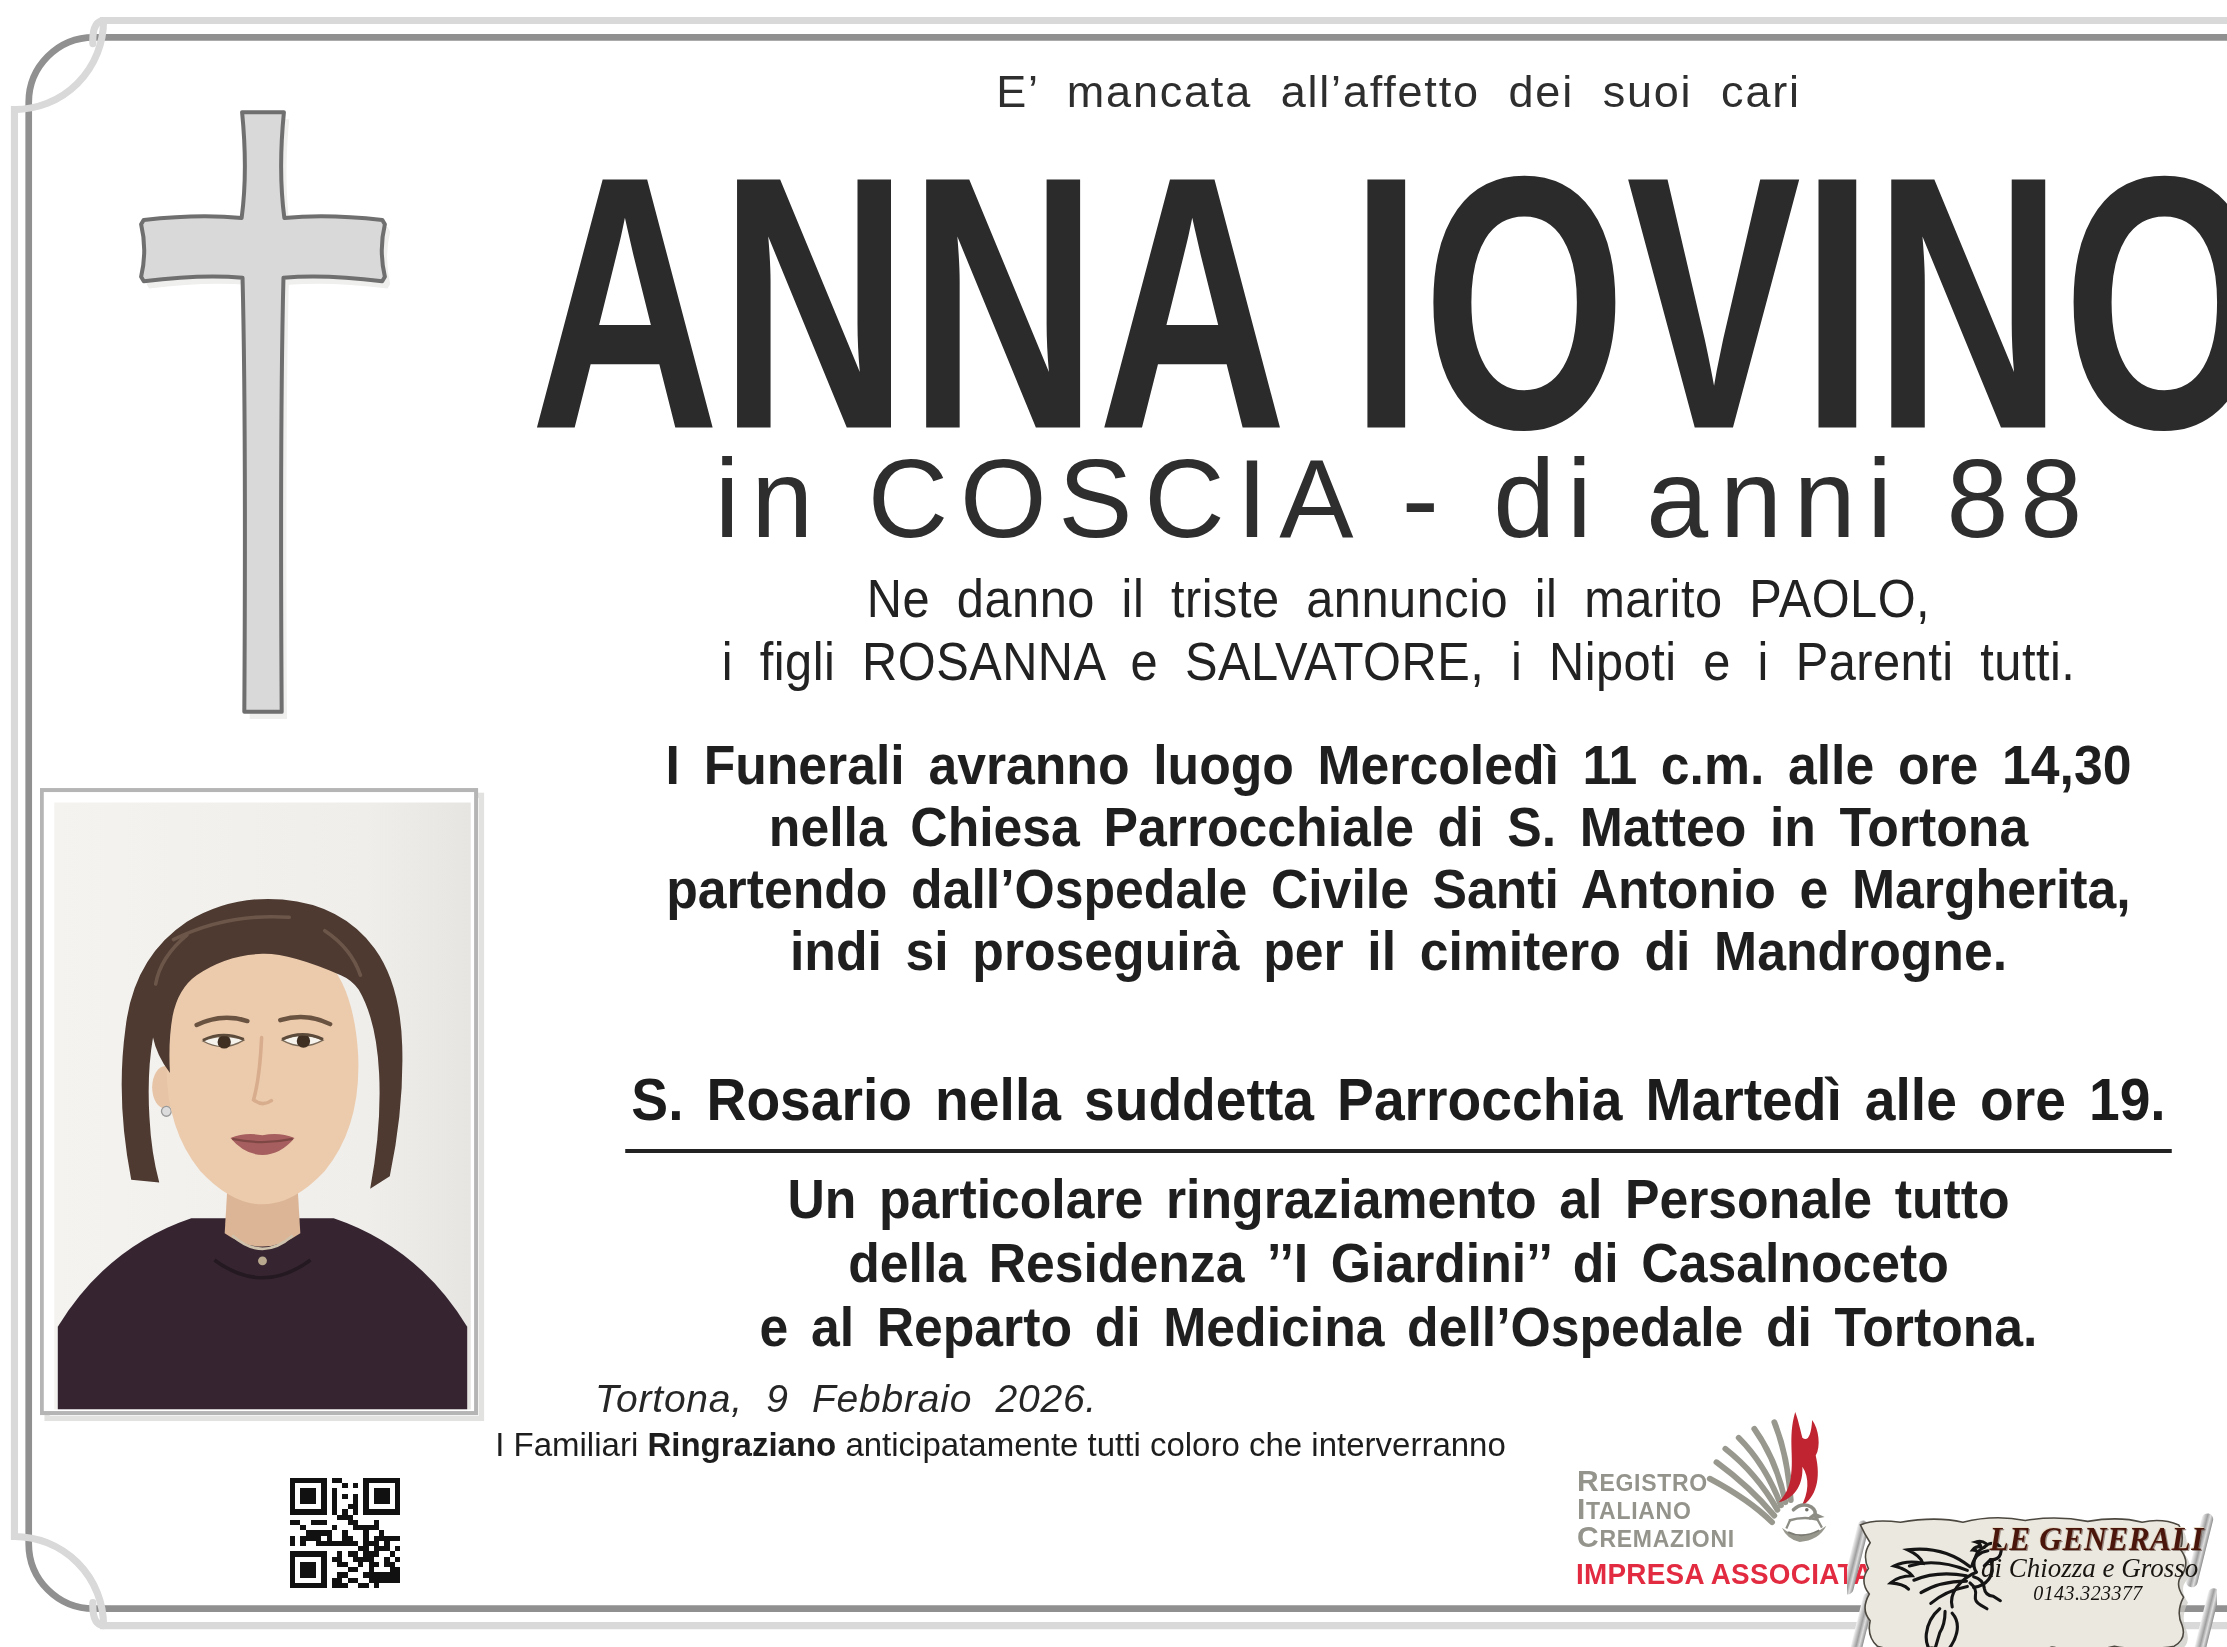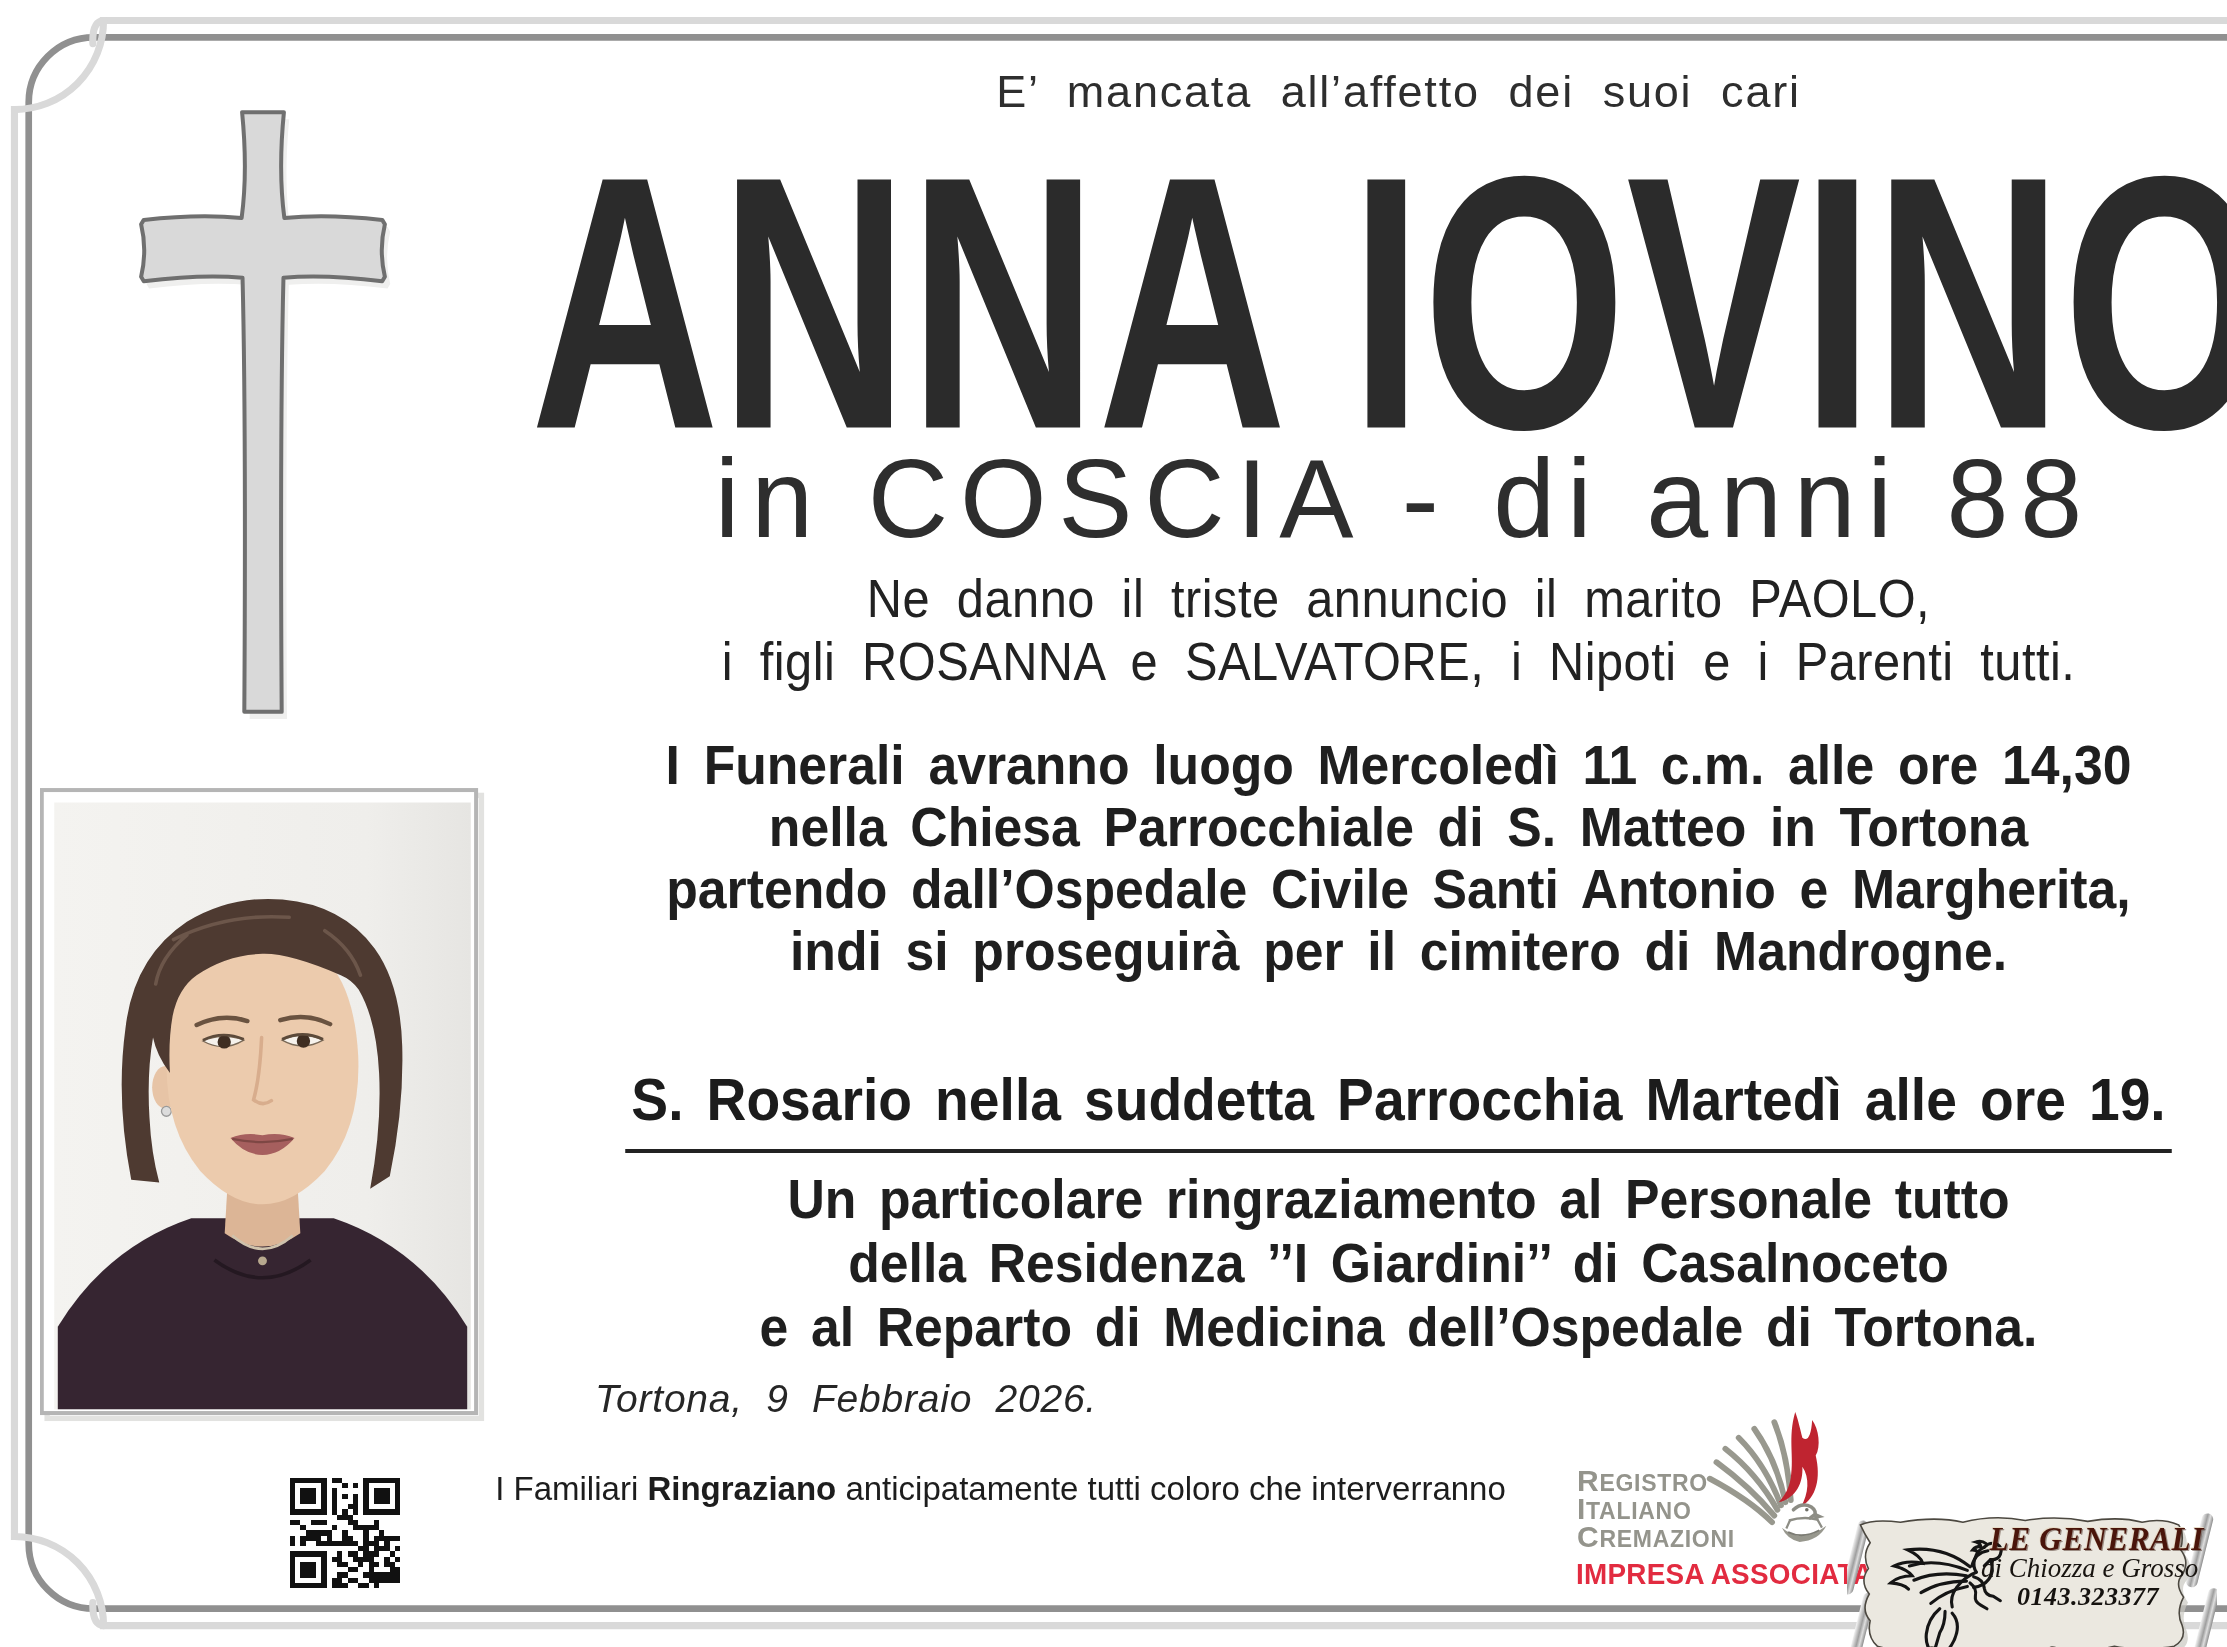--- a/index.html
+++ b/index.html
@@ -23,33 +23,33 @@
   .ann1{top:567px;} .ann2{top:630px;}
   .funeral{top:734px;font-size:55px;font-weight:bold;word-spacing:.18em;color:#1f1f1f;}
   .funeral .line{transform:scaleX(.94);line-height:62px;}
   .rosary-wrap{top:1065px;font-size:60px;font-weight:bold;color:#1c1c1c;word-spacing:.14em;}
   .rosary-wrap .line{transform:scaleX(.92);}
   .rosary-underline{display:inline-block;border-bottom:4.5px solid #222;padding:0 6.2px 15px 6.2px;}
   .thanks{top:1167px;font-size:55px;font-weight:bold;word-spacing:.16em;color:#1f1f1f;}
   .thanks .line{transform:scaleX(.94);line-height:64px;}
   .dateline{left:595px;top:1377px;font-size:39px;color:#262626;word-spacing:.3em;letter-spacing:.02em;white-space:nowrap;font-style:italic;}
   
-  .footer{left:439px;top:1468px;width:1123px;text-align:center;font-size:33px;color:#1d1d1d;line-height:41px;}
+  .footer{left:439px;top:1424px;width:1123px;text-align:center;font-size:33px;color:#1d1d1d;line-height:41px;}
   .footer .fb{font-weight:bold;}
   
   .registro-text{left:1577px;top:1468px;color:var(--logo_gray);font-weight:bold;letter-spacing:.1em;}
   .registro-text .rline{font-size:23px;line-height:25px;text-transform:uppercase;}
   .registro-text .rline::first-letter{font-size:30px;}
   .impresa{left:1576px;top:1558px;width:249px;font-size:29px;font-weight:bold;color:var(--accent_red);letter-spacing:.01em;transform:scaleX(.96);transform-origin:0 50%;white-space:nowrap;}
   
   .plaque{left:1847px;top:1507px;width:370px;height:154px;}
   .plaque .ptxt{position:absolute;left:134px;width:214px;text-align:center;white-space:nowrap;}
   .gen-title{top:12.5px;font-size:34px;font-weight:bold;font-style:italic;font-family:"Liberation Serif",serif;color:var(--generali_maroon);letter-spacing:.02em;transform:scaleX(.92);text-shadow:1.3px 1.3px 0.4px rgba(60,30,20,.45),-0.9px -0.9px 0 #e7dcc8;}
   .gen-sub{top:46px;font-size:27px;font-style:italic;font-family:"Liberation Serif",serif;color:#181410;}
-  .gen-phone{top:75px;font-size:26px;font-weight:bold;font-style:italic;font-family:"Liberation Serif",serif;color:#15120f;letter-spacing:.02em;}
+  .gen-phone{top:75px;font-size:20px;font-weight:normal;font-style:italic;font-family:"Liberation Serif",serif;color:#15120f;letter-spacing:.02em;}
   .gen-mob{top:110px;font-size:18px;font-weight:bold;font-style:italic;font-family:"Liberation Serif",serif;color:#15120f;margin-top:28px;}
 </style>
 </head>
 <body>
 
 <div class="card">
 
   <svg class="abs frame-svg" width="2401" height="1647" viewBox="0 0 5390 3698">
     <rect x="64" y="84" width="5122" height="3528" rx="146" fill="none" stroke="#909090" stroke-width="15"></rect>
     <path d="M232,46 H5017 A200 200 0 0 0 5217,246 V3450 A200 200 0 0 0 5017,3650 H232 A200 200 0 0 0 32,3450 V246 A200 200 0 0 0 232,46 Z" fill="none" stroke="#d9d9d9" stroke-width="16"></path>

